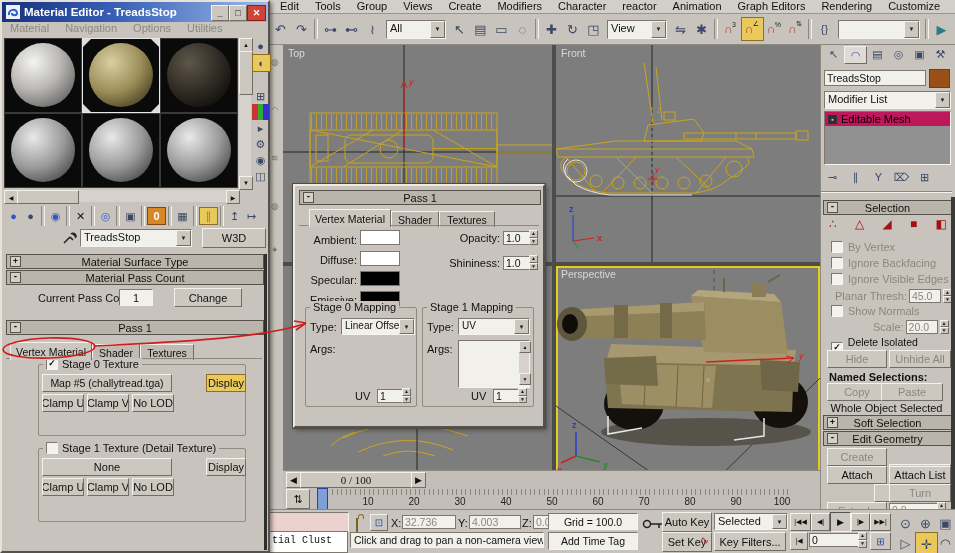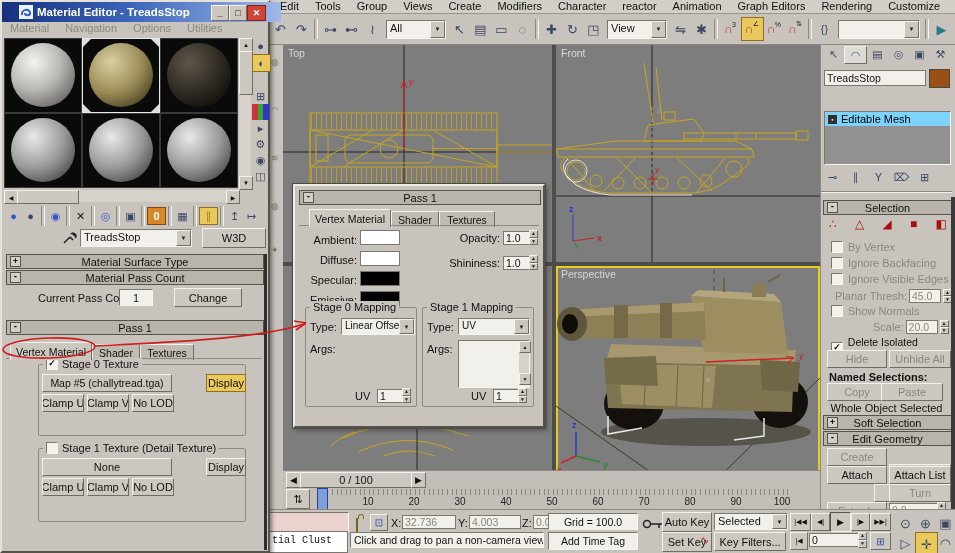--- a/index.html
+++ b/index.html
@@ -251,23 +251,27 @@
       <span class="tbi sm b3" style="width:21px;background:#dedbd4;color:#2a4faa;">◠</span>
       <span class="tbi sm" style="width:21px;">▤</span>
       <span class="tbi sm" style="width:21px;">◎</span>
       <span class="tbi sm" style="width:21px;">▣</span>
       <span class="tbi sm" style="width:21px;">⚒</span>
     </div>
 
     <input class="field abs" style="left: 3px; top: 25px; width: 96px; height: 14px; color: rgb(17, 17, 17);" value="TreadsStop">
     <span class="abs" style="left:108px;top:24px;width:19px;height:17px;background:#9a4f16;border:1px solid #4a4a44;"></span>
 
+    <span class="combo abs" style="left:3px;top:46px;width:125px;height:16px;">
+      <span class="val">Modifier List</span>
+      <span class="da">▼</span>
+    </span>
 
     <div class="abs sunk" style="left:3px;top:66px;width:125px;height:52px;background:#919191;">
-      <div style="display:flex;align-items:center;gap:4px;background:#7dd3fc;height:14px;padding-left:3px;color:#000;">
+      <div style="display:flex;align-items:center;gap:4px;background:#be185d;height:14px;padding-left:3px;color:#000;">
         <span style="width:9px;height:9px;background:#2f2f2f;color:#cfcfcf;font-size:7px;line-height:9px;text-align:center;">▪</span>
         <span>Editable Mesh</span>
       </div>
     </div>
 
     <div class="abs" style="left:3px;top:124px;display:flex;gap:6px;">
       <span class="tbi sm">⊸</span>
       <span class="tbi sm">∥</span>
       <span class="tbi sm dis">Y</span>
       <span class="tbi sm dis">⌦</span>
@@ -352,21 +356,21 @@
     <span class="spin abs" style="left:116px;top:457px;height:15px;">
         <span>▲</span>
         <span>▼</span>
       </span>
 
     <div class="abs" style="left:130px;top:152px;width:4px;height:313px;background:#3a3a3a;"></div>
   </div>
 
   <div class="abs" style="left:283px;top:470px;width:537px;height:17px;background:#c3bfb8;border-top:1px solid #8d8980;">
     <span class="btn b3 abs" style="left:3px;top:1px;width:13px;height:14px;font-size:9px;">◀</span>
-    <span class="btn b3 abs" style="left:17px;top:1px;width:110px;height:14px;">0 / 100</span>
+    <span class="btn b3 abs" style="left:17px;top:1px;width:110px;height:14px;font-family:Liberation Serif, serif;">0 / 100</span>
     <span class="btn b3 abs" style="left:128px;top:1px;width:13px;height:14px;font-size:9px;">▶</span>
   </div>
 
   <div class="abs" style="left:283px;top:488px;width:537px;height:21px;background:#c3bfb8;">
     <span class="btn b3 abs" style="left:3px;top:1px;width:22px;height:18px;font-size:11px;">⇅</span>
     <div class="abs" style="left:34px;top:0;width:9px;height:20px;background:#7e9fd8;border:1px solid #23459a;"></div>
     <div class="abs" style="left:49px;top:1px;width:460px;height:6px;background:repeating-linear-gradient(90deg,#8b8780 0 1px,transparent 1px 4.6px);"></div>
     <div class="abs tick-row" style="left:62px;top:7px;width:460px;"><span>10</span><span>20</span><span>30</span><span>40</span><span>50</span><span>60</span><span>70</span><span>80</span><span>90</span><span>100</span></div>
   </div>
 
@@ -427,21 +431,21 @@
     <span class="tbi abs" style="left:625px;top:22px;">▷</span>
     <span class="tbi act abs" style="left:645px;top:22px;">✛</span>
     <span class="tbi abs" style="left:665px;top:22px;">◠</span>
     
   </div>
 
   <div class="abs" style="left:0;top:0;width:270px;height:553px;background:#c8c4bd;z-index:30;
               border:2px solid;border-color:#e6e2da #55524b #55524b #e6e2da;box-shadow:2px 2px 4px rgba(0,0,0,.45);box-sizing:border-box;">
 
     <div class="abs" style="left:0;top:0;width:266px;height:20px;background:linear-gradient(90deg,#16317e 0%,#3a63b8 45%,#9db9e8 100%);
-                display:flex;align-items:center;color:#fff;font-weight:bold;font-size:11.5px;padding-left:13px;">
+                display:flex;align-items:center;color:#fff;font-weight:bold;font-size:11.5px;">
       <svg width="14" height="14" style="margin:0 4px;">
         <rect width="14" height="14" fill="#eef2fa"></rect>
         <path d="M3 10 C2 4 11 3 11 8 C11 11 6 11 6 8" stroke="#2a5fd0" stroke-width="2" fill="none"></path>
       </svg>
       <span>Material Editor - TreadsStop</span>
       <span class="btn b3 abs" style="left:209px;top:3px;width:16px;height:14px;color:#111;font-size:9px;">_</span>
       <span class="btn b3 abs" style="left:227px;top:3px;width:16px;height:14px;color:#111;font-size:9px;">□</span>
       <span class="btn abs" style="left:245px;top:3px;width:17px;height:14px;background:#cf4436;border:1px solid #8a1f14;color:#fff;font-size:9px;">✕</span>
     </div>
 

